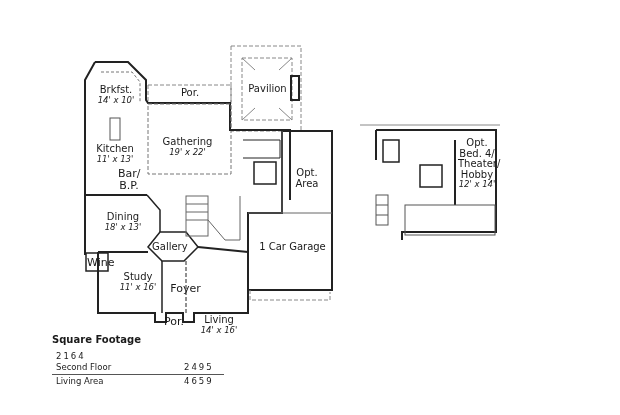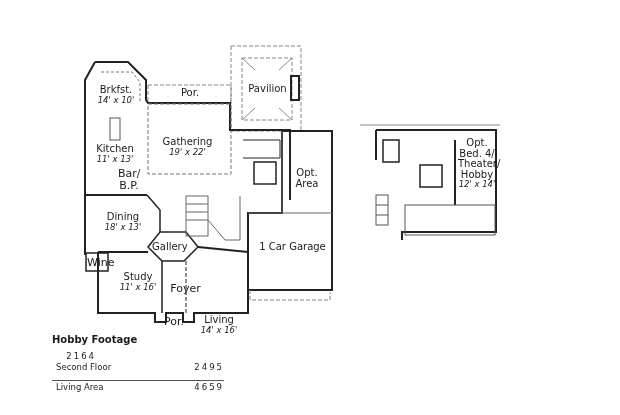--- a/index.html
+++ b/index.html
@@ -6,22 +6,22 @@
   body { width:620px; height:415px; position:relative; overflow:hidden; font-family:"DejaVu Sans", sans-serif; color:#1a1a1a; }
   #plan { position:absolute; left:0; top:0; width:620px; height:415px; }
   .lbl { position:absolute; text-align:center; line-height:1.05; color:#1a1a1a; white-space:nowrap; }
   .room-name { font-size:10px; }
   .room-dim { font-size:8.5px;font-style:italic; }
   .small { font-size:11px; }
   .sqft { position:absolute; left:52px; top:334px; width:200px; }
   .sqft-title { font-weight:bold; font-size:10px; margin-bottom:6px; }
   .sqft-row { display:flex; font-size:8.5px; line-height:11px; padding-left:4px; width:168px; }
   .sqft-row .name { flex:1; }
-  .sqft-row .val { width:40px; letter-spacing:2px;text-align:right; }
-  .sqft-row.total { border-top:1px solid #555; margin-top:7px; padding-top:1px; }
+  .sqft-row .val { width:40px; letter-spacing:2px; }
+  .sqft-row.total { border-top:1px solid #555; margin-top:1px; padding-top:1px; }
 </style>
 </head>
 <body>
 
 <svg id="plan" viewBox="0 0 620 415" xmlns="http://www.w3.org/2000/svg">
   <g fill="none" stroke="#222" stroke-width="1">
 
     <g>
       <rect x="231" y="46" width="70" height="85" stroke="#888" stroke-dasharray="4,2"></rect>
       <rect x="242" y="58" width="50" height="62" stroke="#888" stroke-dasharray="4,2"></rect>
@@ -146,21 +146,21 @@
 
 <div class="lbl" style="left:458px;top:138px;width:38px;">
   <div class="room-name">Opt.</div>
   <div class="room-name">Bed. 4/</div>
   <div class="room-name">Theater/</div>
   <div class="room-name">Hobby</div>
   <div class="room-dim">12' x 14'</div>
 </div>
 
 <div class="sqft">
-  <div class="sqft-title">Hobby Footage</div>
+  <div class="sqft-title">Square Footage</div>
   <div class="sqft-row">
     <span class="val">2164</span>
   </div>
   <div class="sqft-row">
     <span class="name">Second Floor</span>
     <span class="val">2495</span>
   </div>
   <div class="sqft-row total">
     <span class="name">Living Area</span>
     <span class="val">4659</span>

